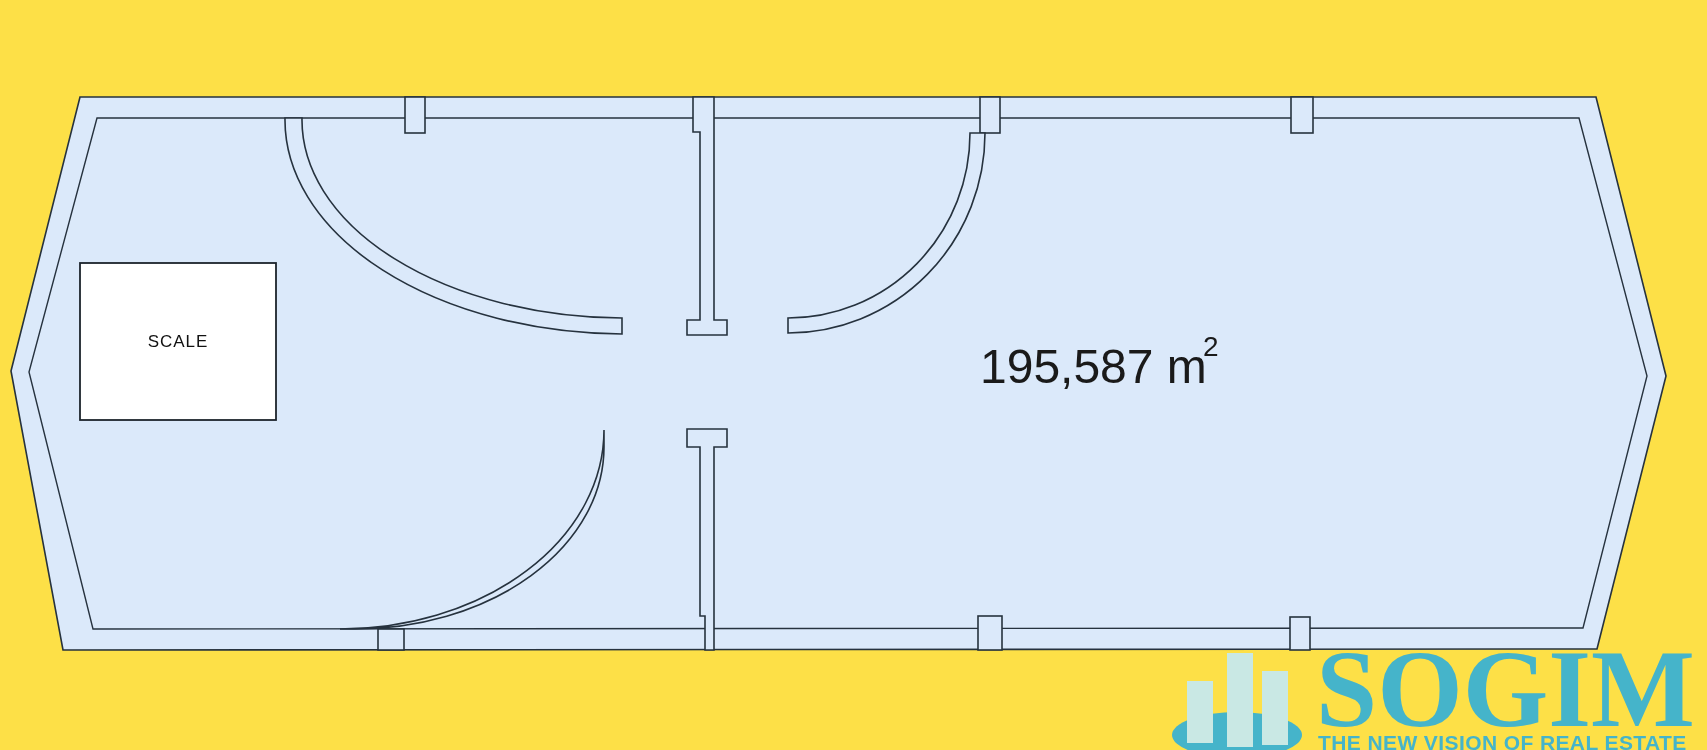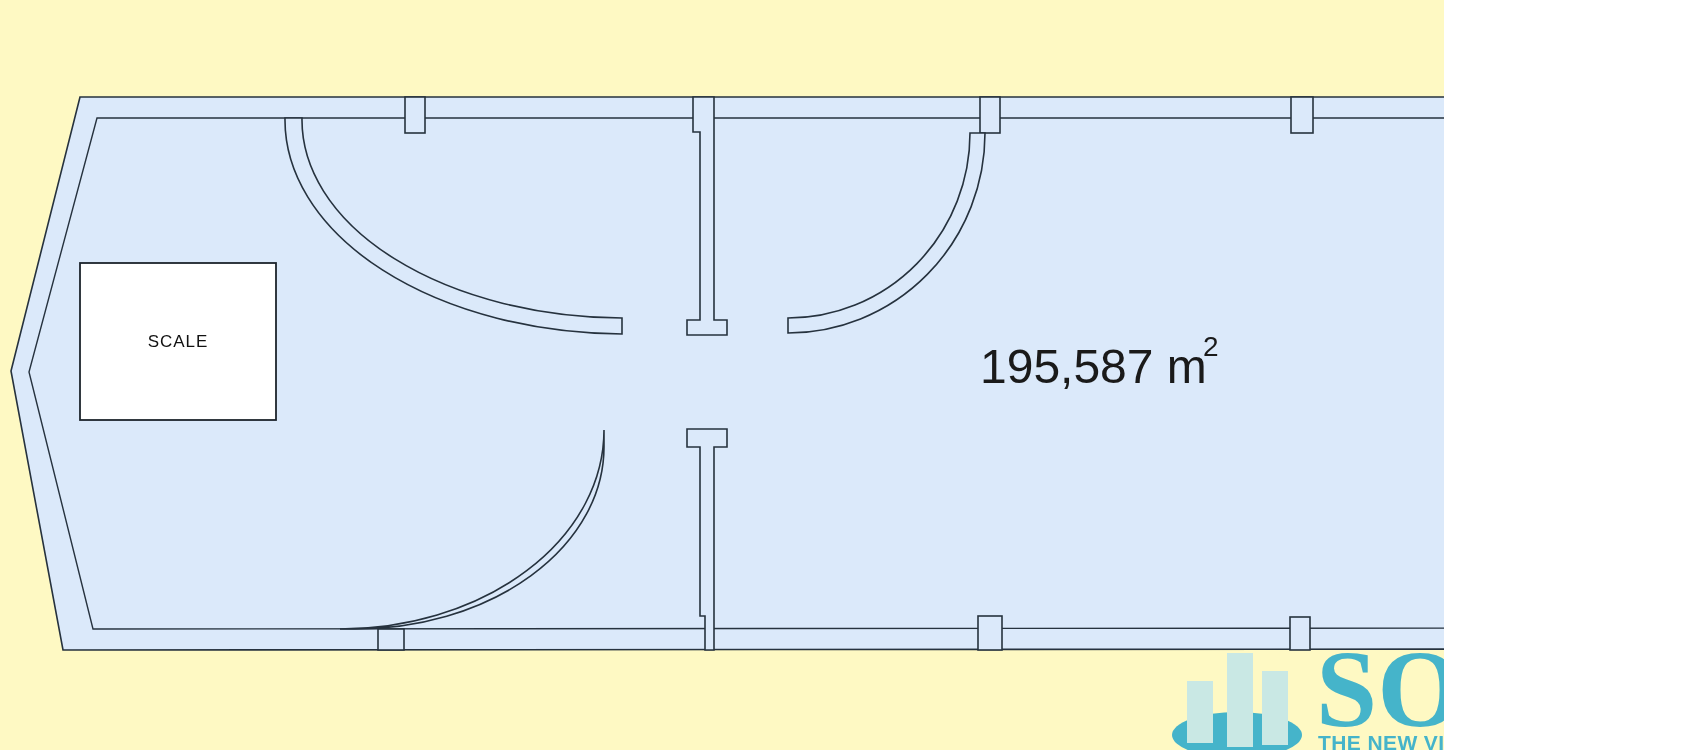--- a/index.html
+++ b/index.html
@@ -6,23 +6,23 @@
     margin: 0;
     padding: 0;
     background: #ffffff;
     width: 1707px;
     height: 750px;
     overflow: hidden;
     font-family: "Liberation Sans", sans-serif;
   }
   #stage {
     position: relative;
-    width: 1444px;
+    width: 1707px;
     height: 750px;
-    background: #fef9c3;
+    background: #fde047;
     overflow: hidden;
   }
   #plan-svg {
     position: absolute;
     left: 0; top: 0;
     width: 1707px;
     height: 750px;
   }
   .room-shape {
     fill: var(--room-fill);

